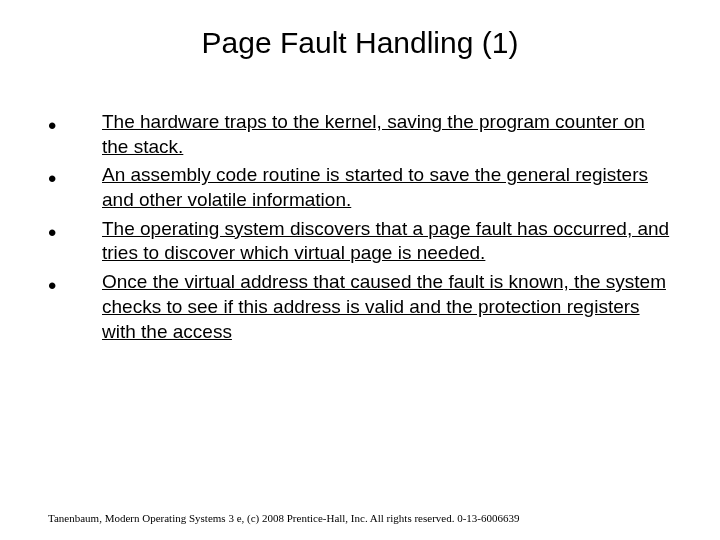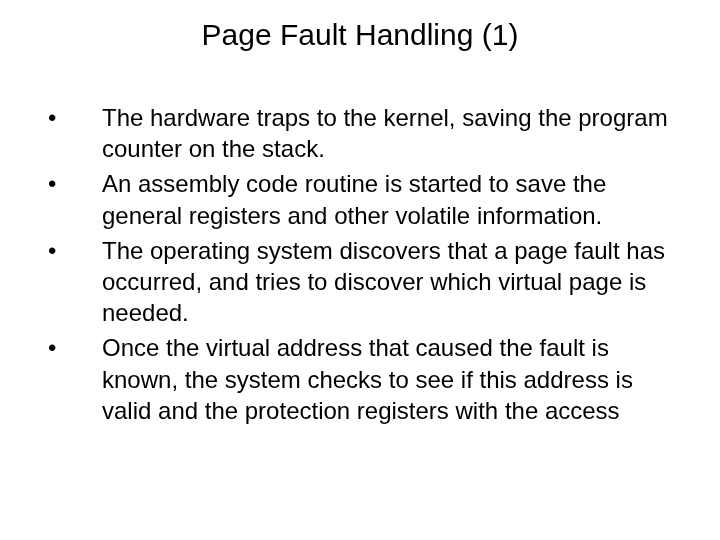--- a/index.html
+++ b/index.html
@@ -15,44 +15,45 @@
   .slide {
     width: 720px;
     height: 540px;
     position: relative;
     box-sizing: border-box;
   }
   .title {
     text-align: center;
     font-size: 30px;
     color: #000;
-    padding-top: 18px;
+    padding-top: 26px;
     padding-bottom: 10px;
     font-weight: normal;
   }
   .content {
     padding: 40px 48px 0 48px;
   }
   .bullet-row {
     display: flex;
     align-items: flex-start;
     margin-bottom: 4px;
   }
   .bullet-mark {
     font-size: 24px;
     color: #000;
     width: 54px;
     flex-shrink: 0;
     line-height: 1.3;
   }
   .bullet-text {
-    font-size: 24px;
+    font-size: 19px;
     color: #000;
     line-height: 1.3;
     flex: 1;
+    text-decoration: underline;
   }
   .footer {
     position: absolute;
     bottom: 16px;
     left: 48px;
     font-size: 11px;
     font-family: "Times New Roman", Times, serif;
     color: #000;
   }
 </style>
@@ -72,13 +73,14 @@
     </div>
     <div class="bullet-row">
       <div class="bullet-mark">•</div>
       <div class="bullet-text">The operating system discovers that a page fault has occurred, and tries to discover which virtual page is needed.</div>
     </div>
     <div class="bullet-row">
       <div class="bullet-mark">•</div>
       <div class="bullet-text">Once the virtual address that caused the fault is known, the system checks to see if this address is valid and the protection registers with the access</div>
     </div>
   </div>
+  <div class="footer">Tanenbaum, Modern Operating Systems 3 e, (c) 2008 Prentice-Hall, Inc. All rights reserved. 0-13-6006639</div>
 </div>
 
 </body></html>

